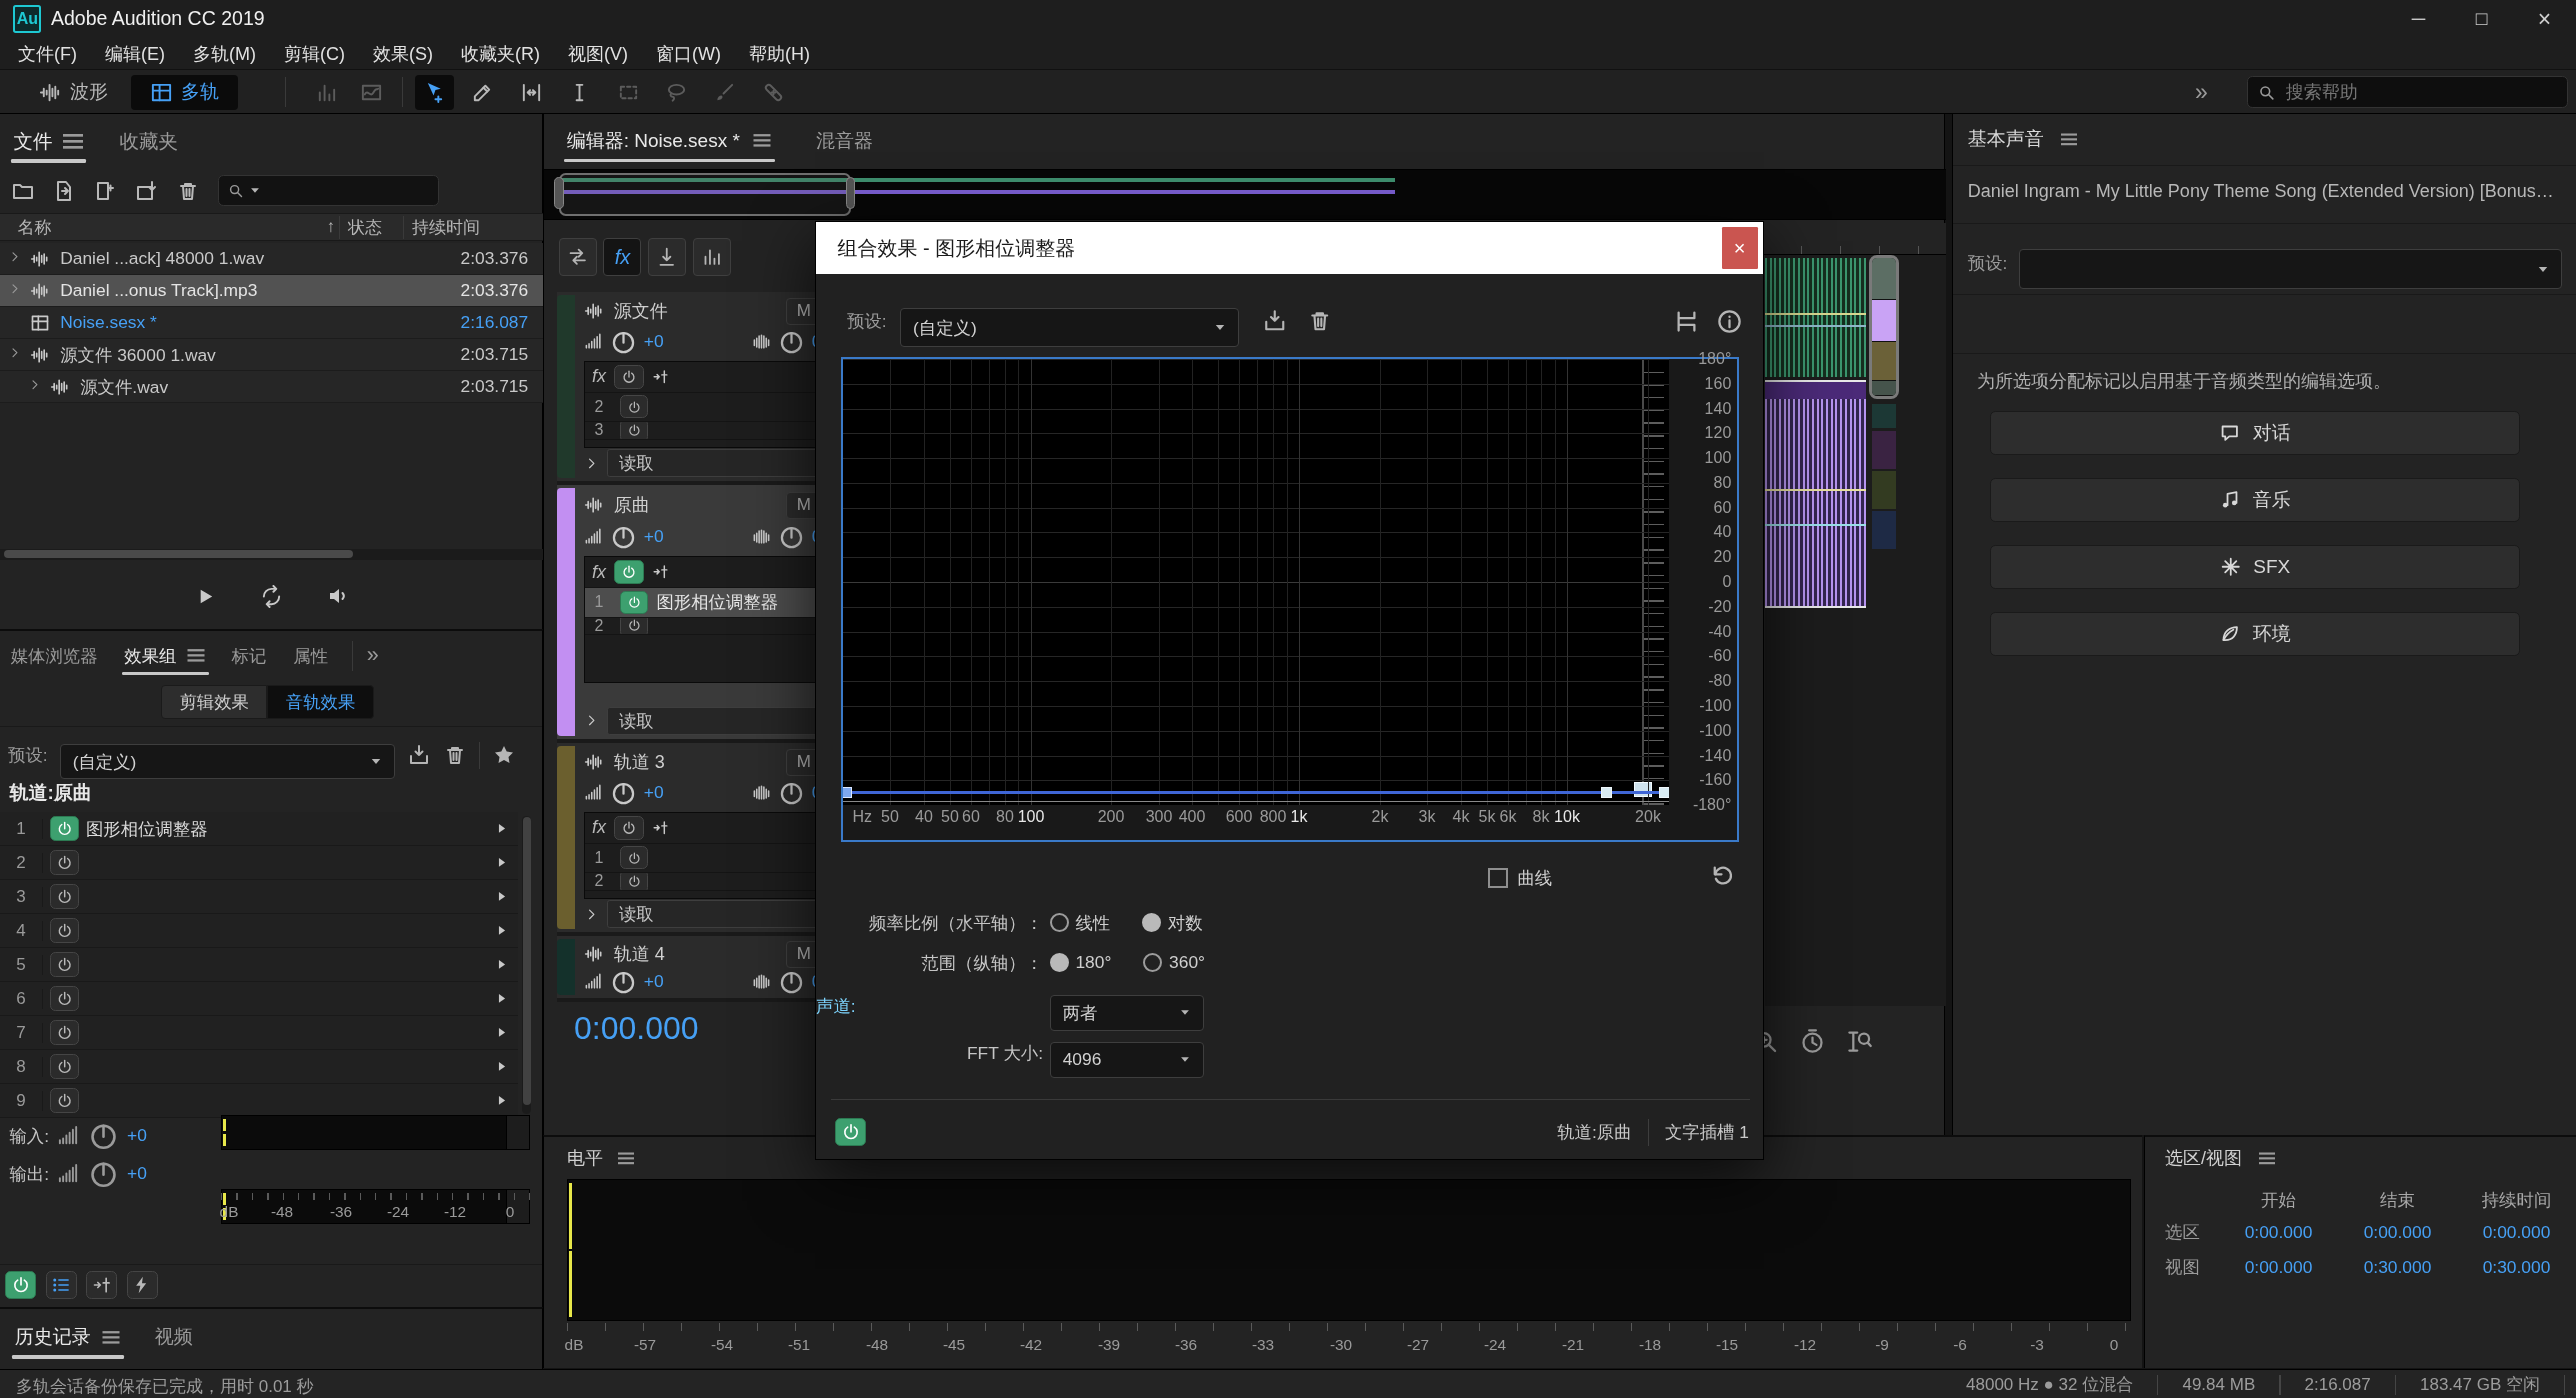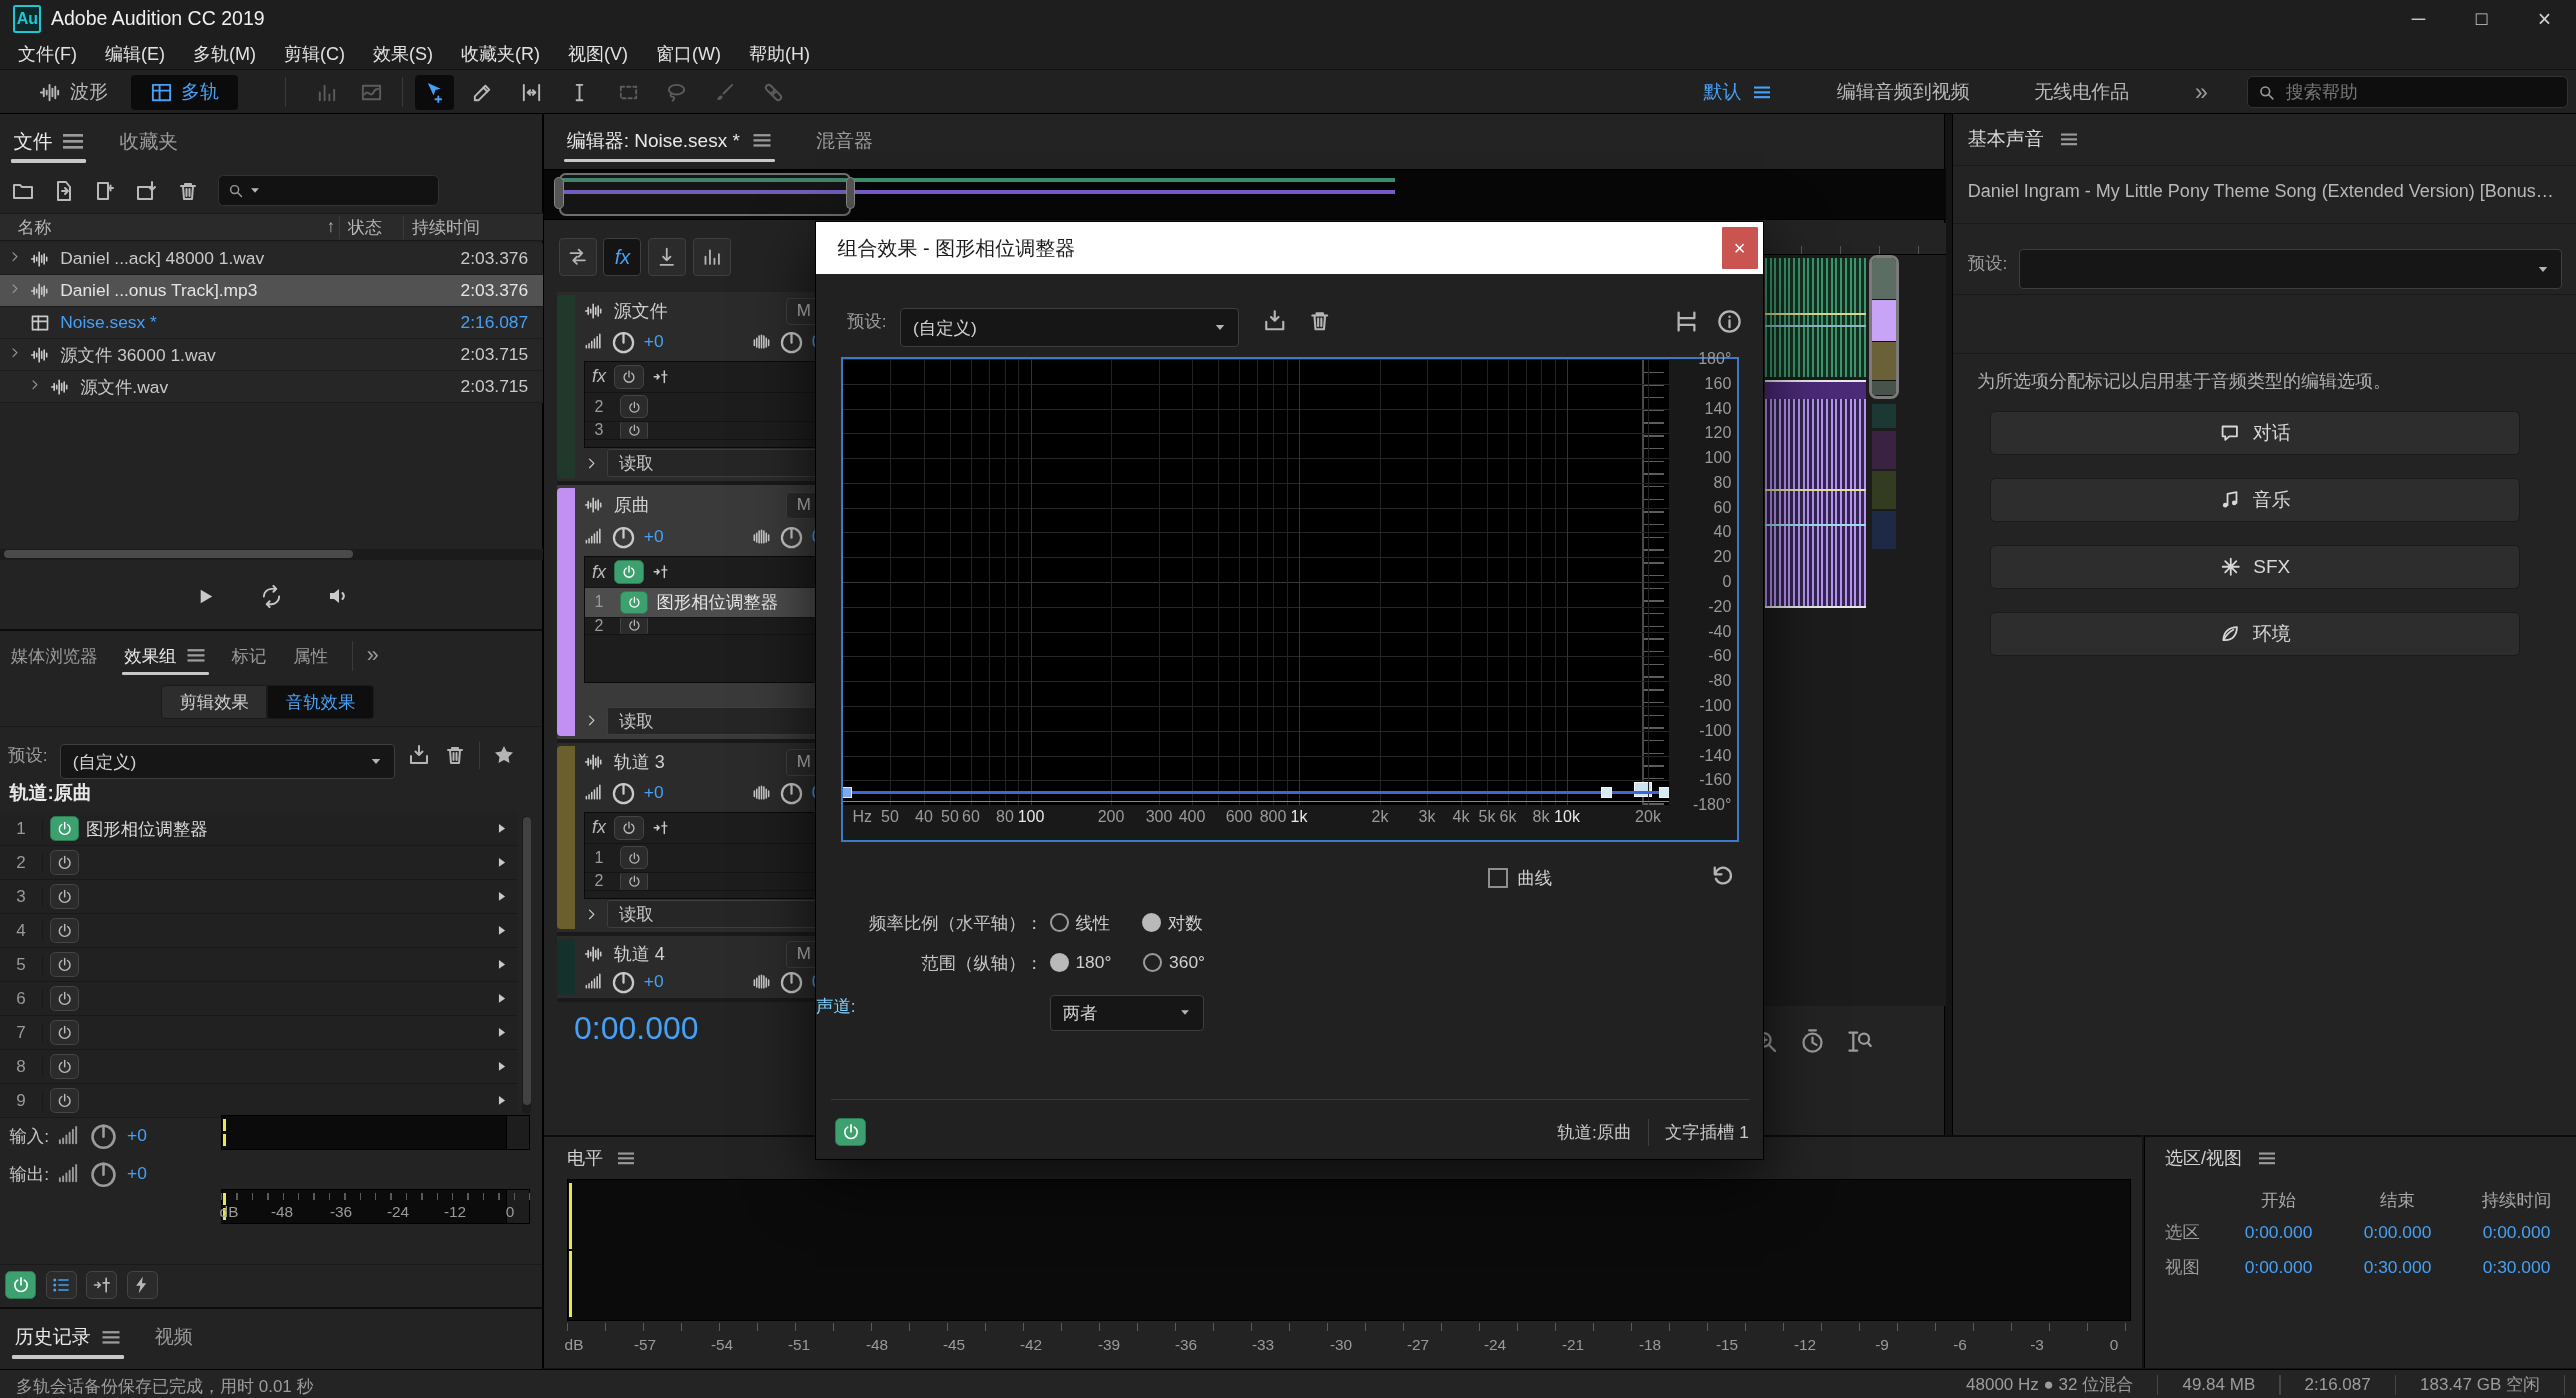--- a/index.html
+++ b/index.html
@@ -187,34 +187,20 @@
       <div class="toolbtn" style="width: 39px; color: rgb(92, 92, 92);">
         <span class="icon">
           <svg viewBox="0 0 24 24" width="23" height="23" fill="none" stroke="currentColor" stroke-width="2" stroke-linecap="round" stroke-linejoin="round">
             <rect x="2" y="9" width="20" height="6" rx="3" transform="rotate(45 12 12)"></rect>
             <path d="M10 12h4m-2-2v4"></path>
           </svg>
         </span>
       </div>
     </div>
 
-  <div id="workspaces" class="abs row" style="left:1690px;top:4.7px;height:35px;gap:5.4px;">
-      <div class="row" style="padding: 0px 13.4px; height: 35px; gap: 10.7px;">
-        <span style="font-size: 19px; color: var(--accent);">默认</span>
-        <span class="hamb blue-h" style="transform: scale(0.8);"></span>
-      </div>
-      <div style="width: 27px;"></div>
-      <div class="row" style="padding: 0px 13.4px; height: 35px; gap: 10.7px;">
-        <span style="font-size: 19px; color: rgb(185, 185, 185);">编辑音频到视频</span>
-      </div>
-      <div style="width: 27px;"></div>
-      <div class="row" style="padding: 0px 13.4px; height: 35px; gap: 10.7px;">
-        <span style="font-size: 19px; color: rgb(185, 185, 185);">无线电作品</span>
-      </div>
-    </div>
   <span class="abs dim" style="left:2195px;top:9.4px;font-size:23px;">»</span>
   <div class="abs row" style="left:2247px;top:6px;width:321px;height:32px;background:#0e0e0e;border:1.3px solid #333;border-radius:5.4px;padding:0 9.4px;">
     <span class="icon dim">
         <svg viewBox="0 0 24 24" width="19" height="19" fill="none" stroke="currentColor" stroke-width="2" stroke-linecap="round" stroke-linejoin="round">
           <circle cx="10.5" cy="10.5" r="5.5"></circle>
           <path d="M14.5 14.5L20 20"></path>
         </svg>
       </span>
     <input style="background: transparent; border: none; outline: none; color: rgb(189, 189, 189); font-size: 18px; margin-left: 9.4px; width: 255px; font-family: inherit;" placeholder="搜索帮助">
   </div>
@@ -1425,20 +1411,27 @@
     <span class="radio" style="margin-left:32px;"></span>
     <span style="margin-left:6.7px;color:#cfcfcf;">360°</span>
   </div>
   <div class="abs row" style="left:0px;top:765px;width:926px;height:38px;">
     <span style="width:227px;color:#7dd3fc;">声道:</span>
     <div class="select" style="margin-left:6.7px;width:154px;height:36px;">
       <span>两者</span>
       <span class="chevron-dn" style="transform:scale(.65);"></span>
     </div>
   </div>
+  <div class="abs row" style="left:0px;top:812px;width:926px;height:38px;">
+    <span style="width:227px;text-align:right;color:#c5c5c5;">FFT 大小:</span>
+    <div class="select" style="margin-left:6.7px;width:154px;height:36px;">
+      <span>4096</span>
+      <span class="chevron-dn" style="transform:scale(.65);"></span>
+    </div>
+  </div>
   <div class="abs" style="left:14.8px;top:877px;width:919px;height:1.3px;background:#3a3a3a;"></div>
   <div class="abs row" style="left:0;top:887px;width:949px;height:46px;">
     <div class="power-btn on" style="margin-left:19px;">
         <span class="icon">
           <svg viewBox="0 0 24 24" width="20" height="20" fill="none" stroke="currentColor" stroke-width="2" stroke-linecap="round" stroke-linejoin="round">
             <path d="M8 6.2a7.4 7.4 0 1 0 8 0"></path>
             <path d="M12 3.4V12"></path>
           </svg>
         </span>
       </div>

